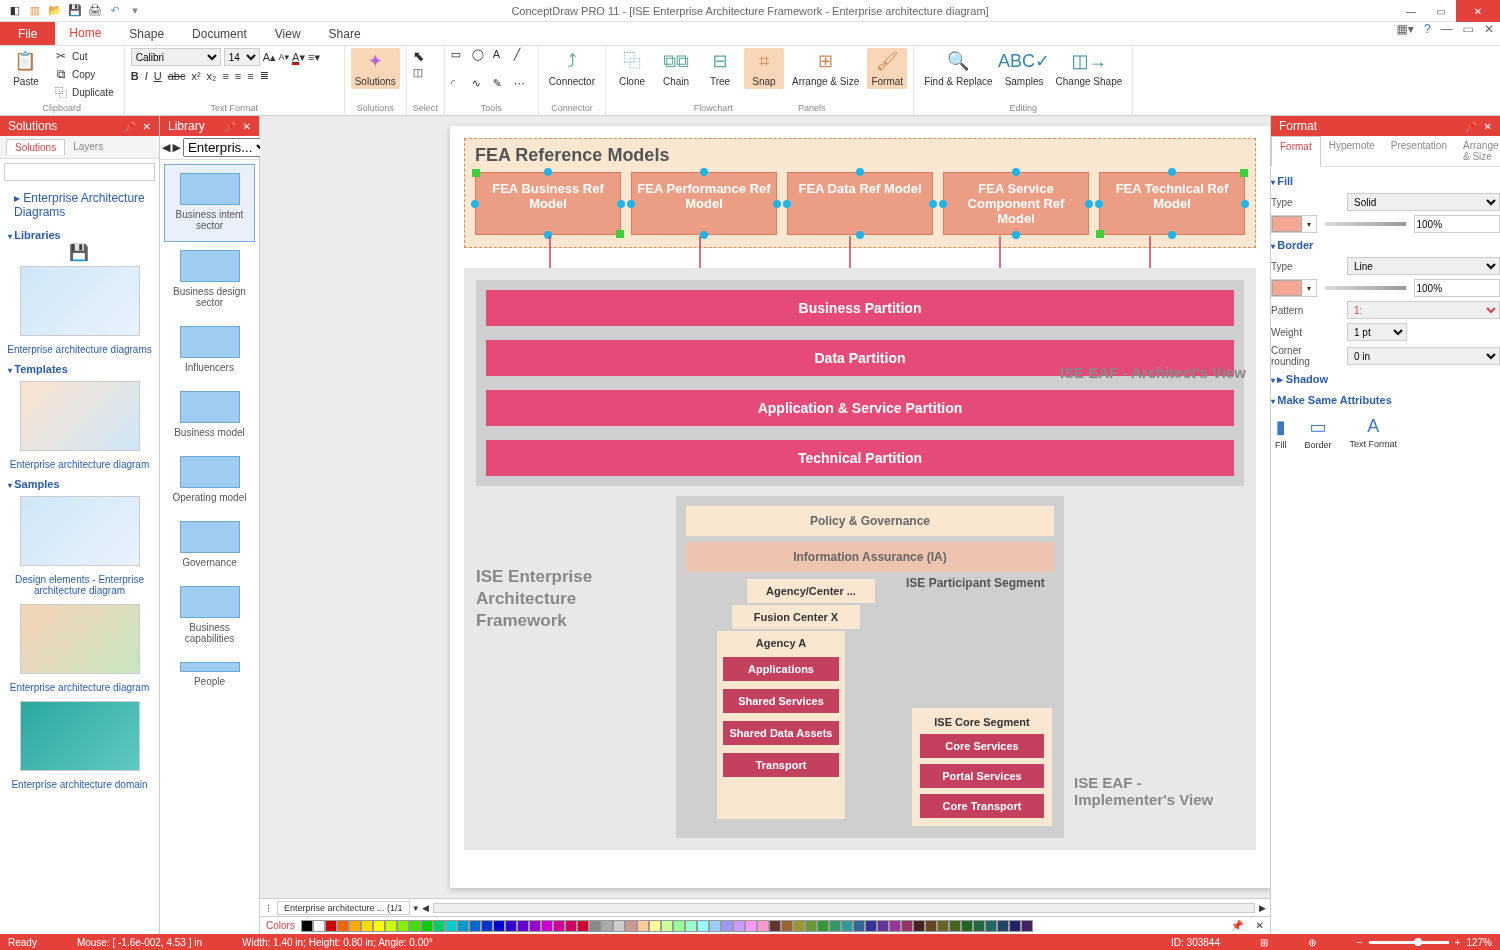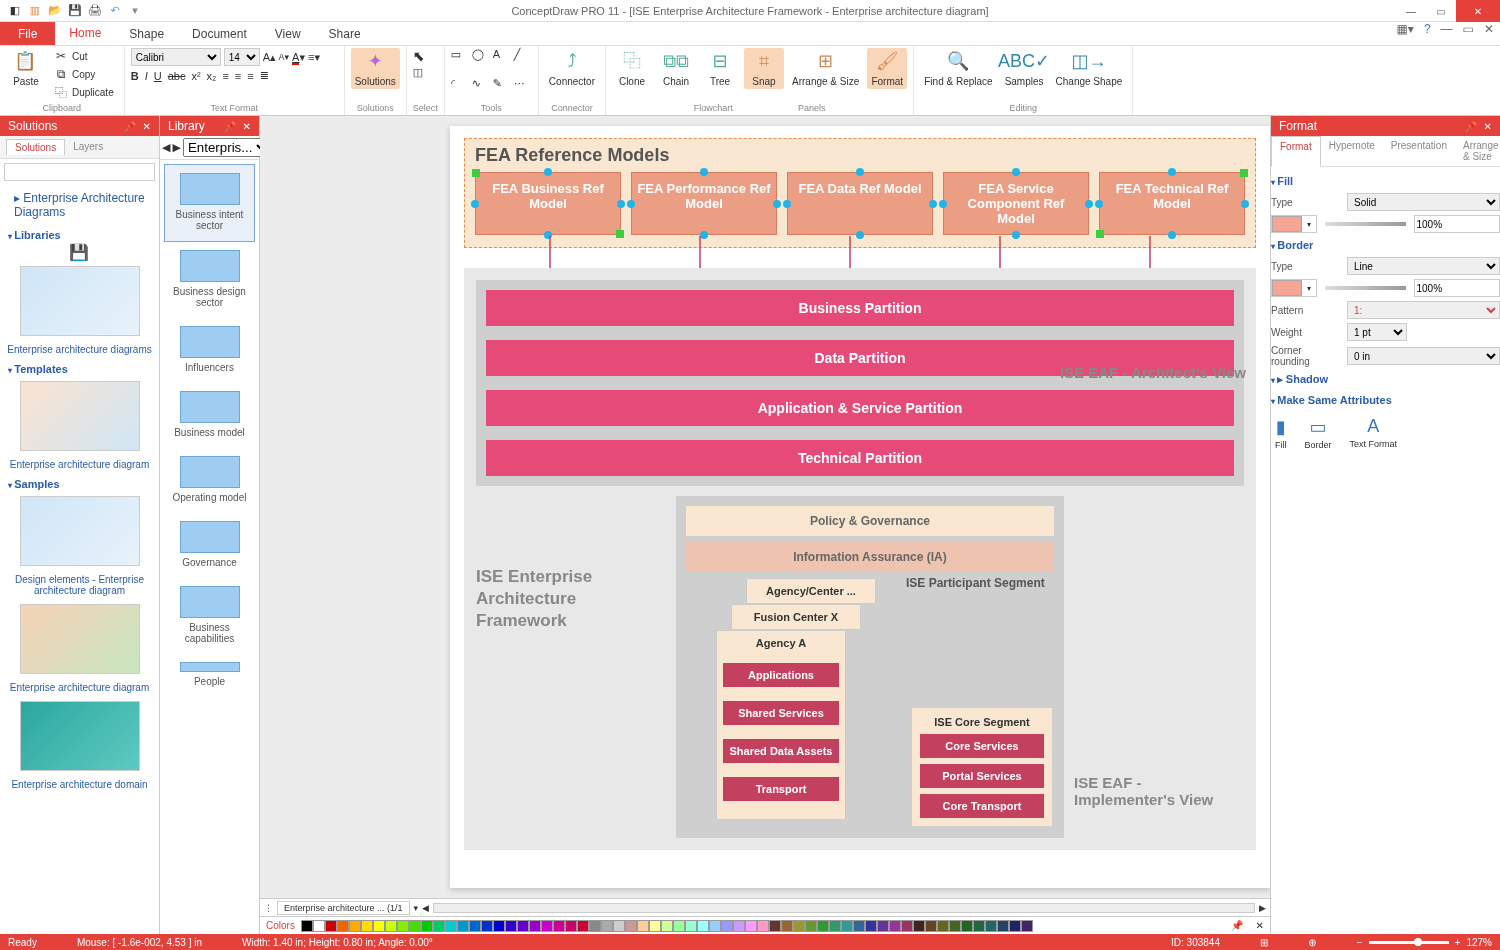--- a/index.html
+++ b/index.html
@@ -72,21 +72,21 @@
 .view-label { position: absolute; color: #888; font-size: 15px; }
 
 .framework { display: flex; margin-top: 10px; gap: 10px; }
 .fw-left { width: 190px; color: #888; font-size: 17px; padding-top: 70px; line-height: 1.3; }
 .fw-mid { flex: 1; background: #cfcfcf; padding: 10px; position: relative; }
 .fw-bar { text-align: center; padding: 8px; font-size: 12px; margin-bottom: 6px; }
 .fw-bar.peach { background: #fae7d2; color: #666; }
 .fw-bar.salmon { background: #eec4b0; color: #666; }
 .stack-cards { position: relative; height: 250px; }
 .card { position: absolute; background: #fae7d2; border: 1px solid #ccc; padding: 6px; font-size: 11px; text-align: center; width: 130px; }
-.card .btn { background: #c4405f; color: #fff; padding: 6px 4px; margin-top: 14px; font-size: 11px; }
+.card .btn { background: #c4405f; color: #fff; padding: 6px 4px; margin-top: 8px; font-size: 11px; }
 .core-seg { position: absolute; right: 12px; bottom: 12px; background: #fae7d2; padding: 8px; width: 140px; text-align: center; font-size: 11px; }
 .core-seg .btn { background: #c4405f; color: #fff; padding: 6px 4px; margin-top: 6px; }
 
 .svg-connectors { position: absolute; inset: 0; pointer-events: none; }
 
 .tabs-strip { height: 18px; background: #fff; border-top: 1px solid #ccc; display: flex; align-items: center; font-size: 9px; gap: 4px; padding: 0 4px; }
 .colors-strip { height: 18px; background: #fff; border-top: 1px solid #ccc; display: flex; align-items: center; font-size: 10px; }
 .colors-strip .label { color: #c44; padding: 0 6px; }
 .color-row { display: flex; flex: 1; }
 .color-sw { width: 12px; height: 12px; border: 1px solid #999; }

